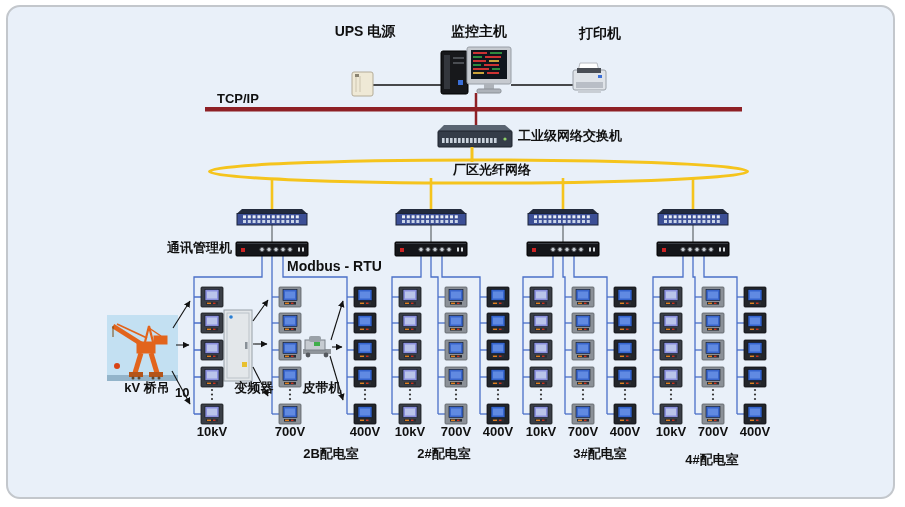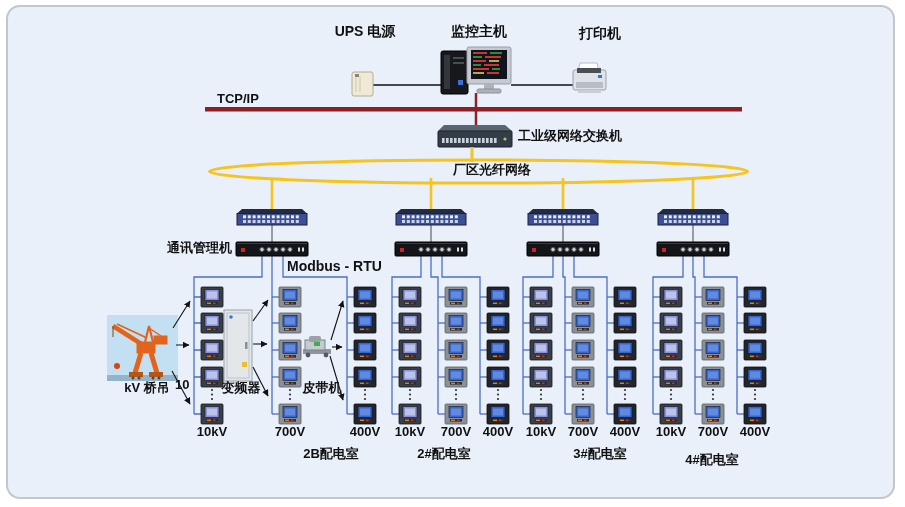--- a/index.html
+++ b/index.html
@@ -940,22 +940,22 @@
 
   <span class="lbl c f14" style="left:365px;top:24px;">UPS 电源</span>
   <span class="lbl c f14" style="left:479px;top:24px;">监控主机</span>
   <span class="lbl c f14" style="left:600px;top:26px;">打印机</span>
   <span class="lbl f13" style="left:217px;top:92px;">TCP/IP</span>
   <span class="lbl f13" style="left:518px;top:129px;">工业级网络交换机</span>
   <span class="lbl c f13" style="left:492px;top:163px;">厂区光纤网络</span>
   <span class="lbl f13" style="left:167px;top:241px;">通讯管理机</span>
   <span class="lbl f14" style="left:287px;top:259px;">Modbus - RTU</span>
   <span class="lbl c f13" style="left:147px;top:381px;">kV 桥吊</span>
-  <span class="lbl f13" style="left:175px;top:378px;text-align:right;">10</span>
-  <span class="lbl c f13" style="left:241px;top:381px;text-align:right;">变频器</span>
+  <span class="lbl f13" style="left:175px;top:386px;text-align:right;">10</span>
+  <span class="lbl c f13" style="left:254px;top:381px;text-align:right;">变频器</span>
   <span class="lbl c f13" style="left:322px;top:381px;">皮带机</span>
 
   <div id="gen-labels">
       <span class="lbl c f13" style="left: 212px; top: 425px;">10kV</span>
       <span class="lbl c f13" style="left: 290px; top: 425px;">700V</span>
       <span class="lbl c f13" style="left: 365px; top: 425px;">400V</span>
       <span class="lbl c f13" style="left: 283px; top: 447px; margin-left: 48px;">2B配电室</span>
       <span class="lbl c f13" style="left: 410px; top: 425px;">10kV</span>
       <span class="lbl c f13" style="left: 456px; top: 425px;">700V</span>
       <span class="lbl c f13" style="left: 498px; top: 425px;">400V</span>

